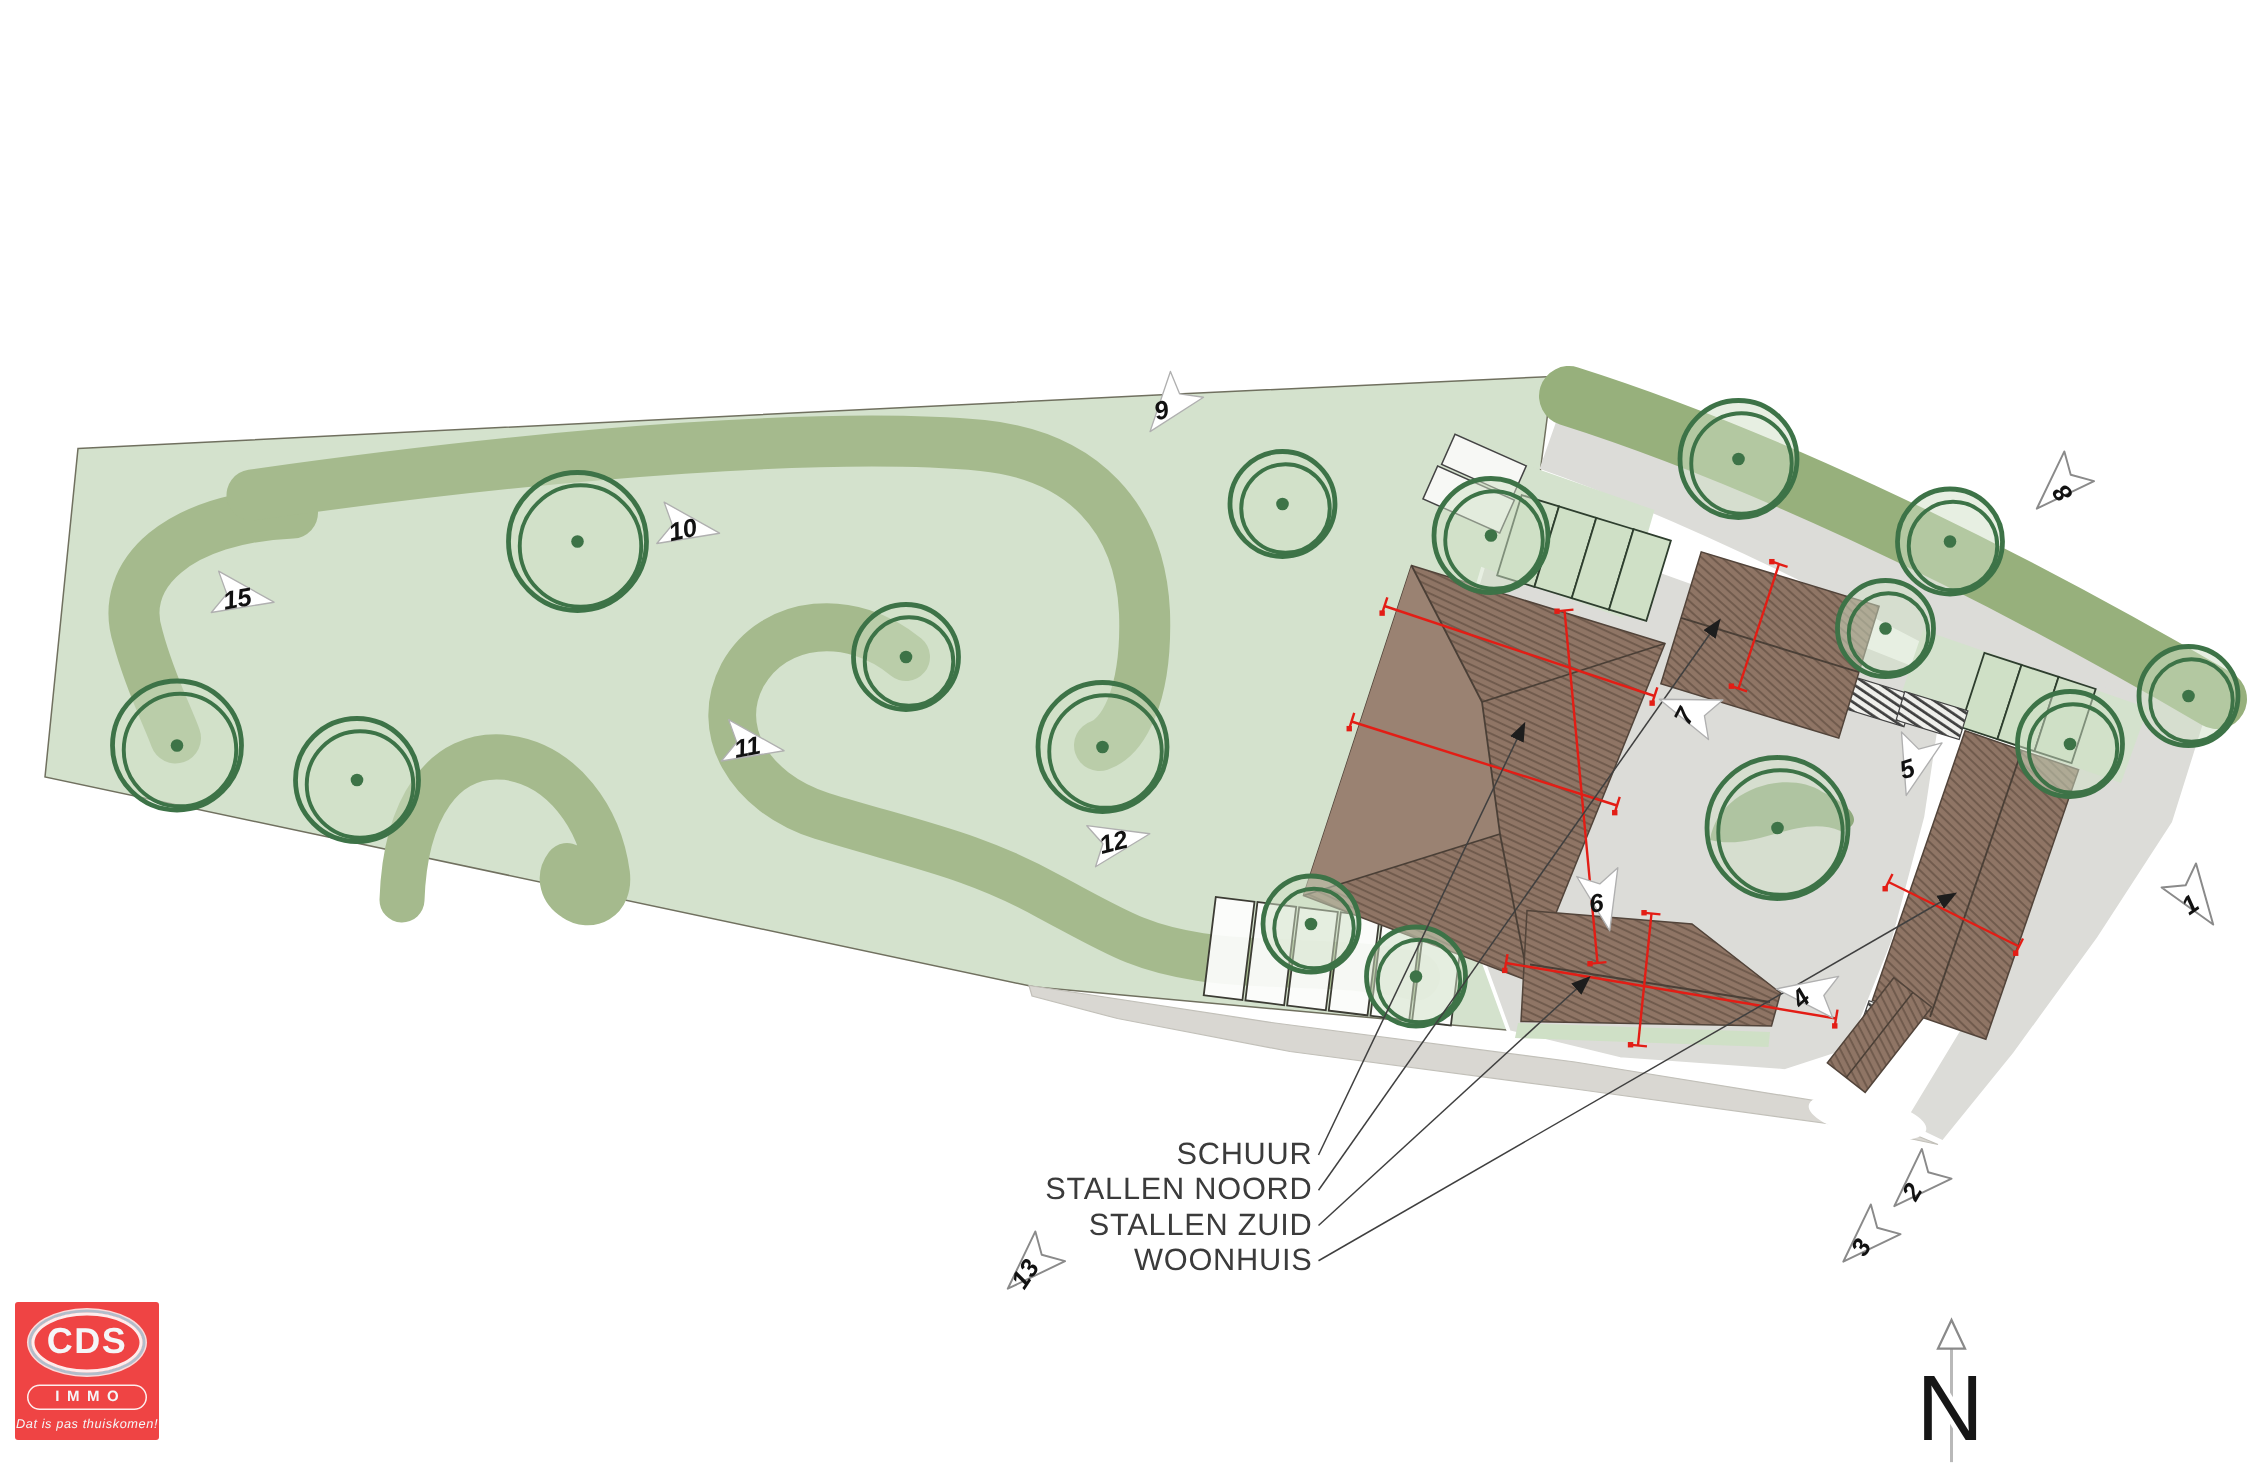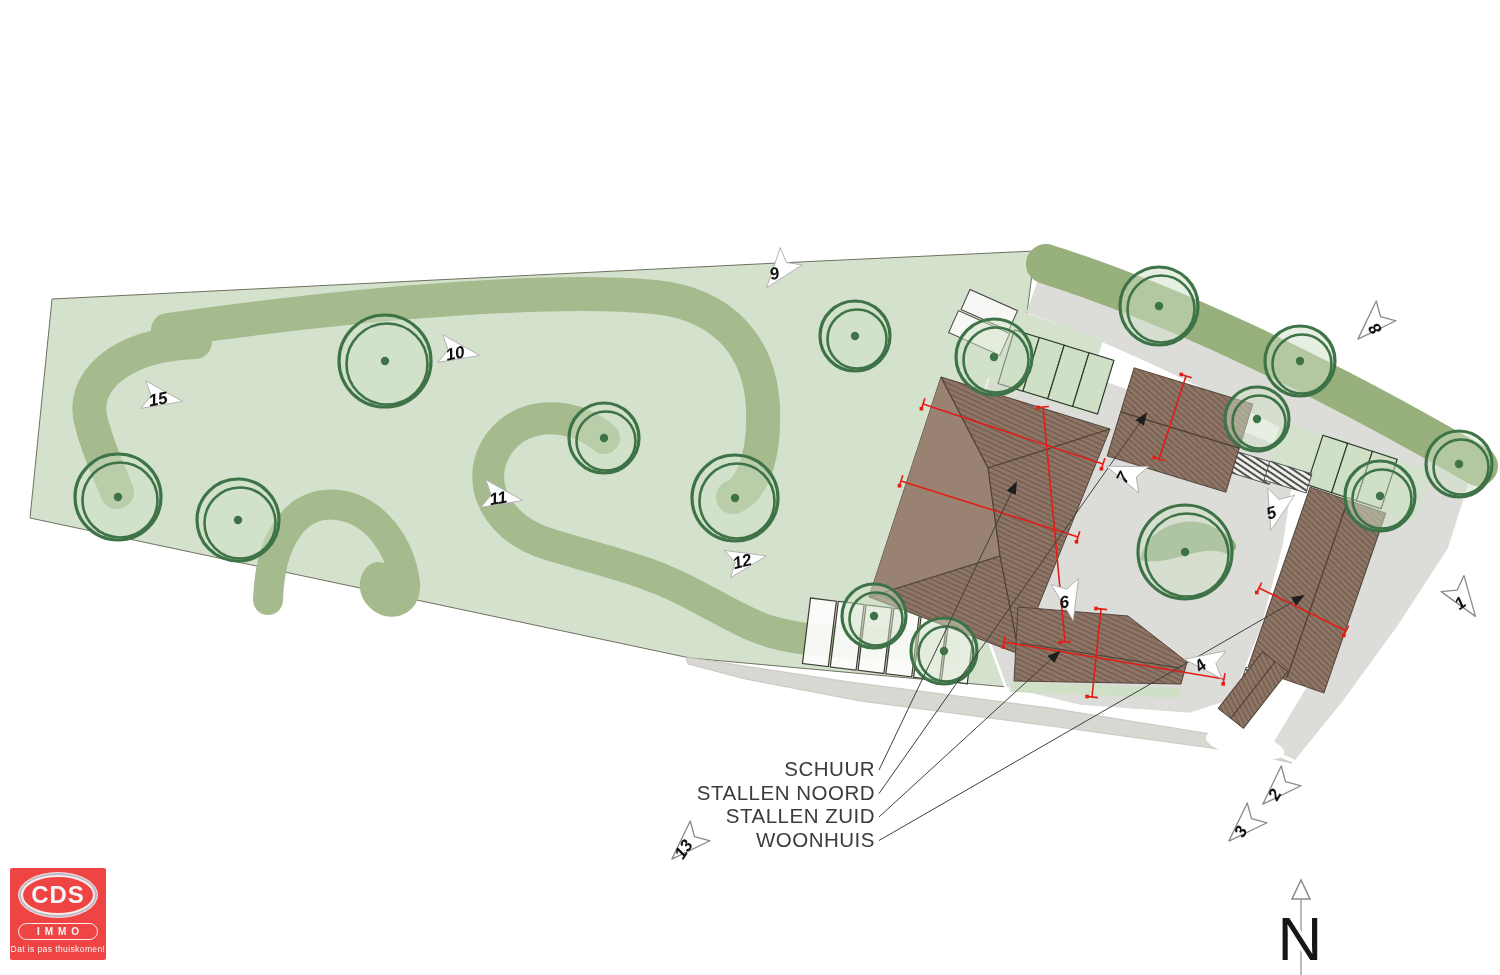--- a/index.html
+++ b/index.html
@@ -9,21 +9,21 @@
   .logo{position:absolute;left:10px;top:868px;width:96px;height:92px;background:#ef4444;
         display:flex;flex-direction:column;align-items:center;justify-content:center;
         color:#f4f6f8;border-radius:2px;}
   .logo-oval{width:70px;height:36px;border:2px solid rgba(255,255,255,.9);border-radius:50%;
         box-shadow:0 0 0 2px #b3bdca,0 0 0 3px rgba(255,255,255,.8);
         display:flex;align-items:center;justify-content:center;
         font-weight:bold;font-size:24px;letter-spacing:1px;}
   .logo-banner{margin-top:8px;width:78px;height:15px;border:1.5px solid rgba(255,255,255,.9);
         border-radius:9px;display:flex;align-items:center;justify-content:center;
         font-size:10px;letter-spacing:5px;text-indent:5px;font-weight:bold;}
-  .logo-tagline{margin-top:4px;font-size:8.5px;letter-spacing:.4px;
+  .logo-tagline{margin-top:4px;font-size:8.5px;font-style:italic;letter-spacing:.4px;
         white-space:nowrap;}
   text{font-family:"Liberation Sans",sans-serif;}
 </style>
 </head>
 <body>
 
 <div class="stage">
 <svg id="plan" width="1500" height="975" viewBox="0 0 1500 975" xmlns="http://www.w3.org/2000/svg">
   <defs>
     <pattern id="roof" width="4.5" height="4.5" patternUnits="userSpaceOnUse" patternTransform="rotate(115)">

